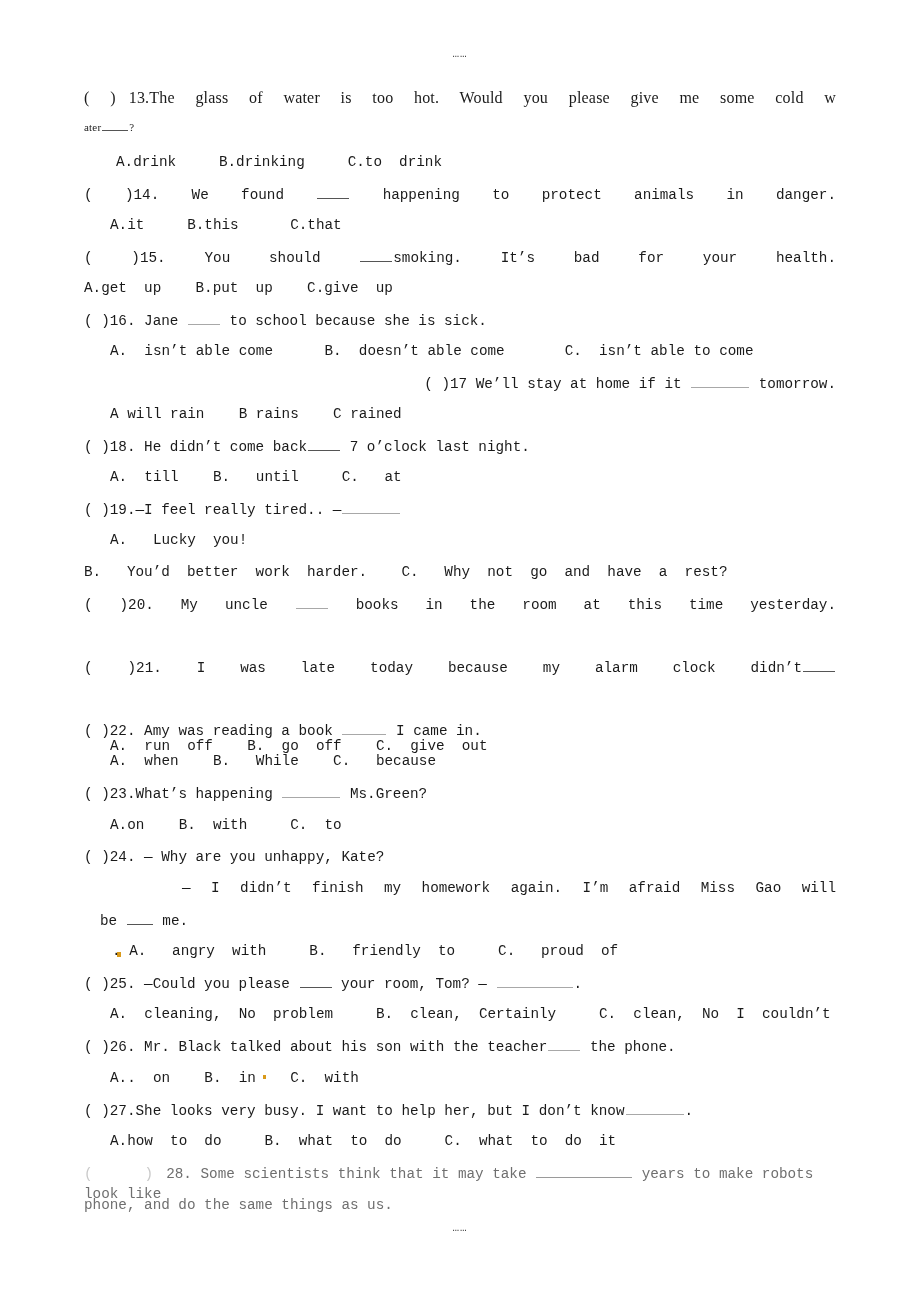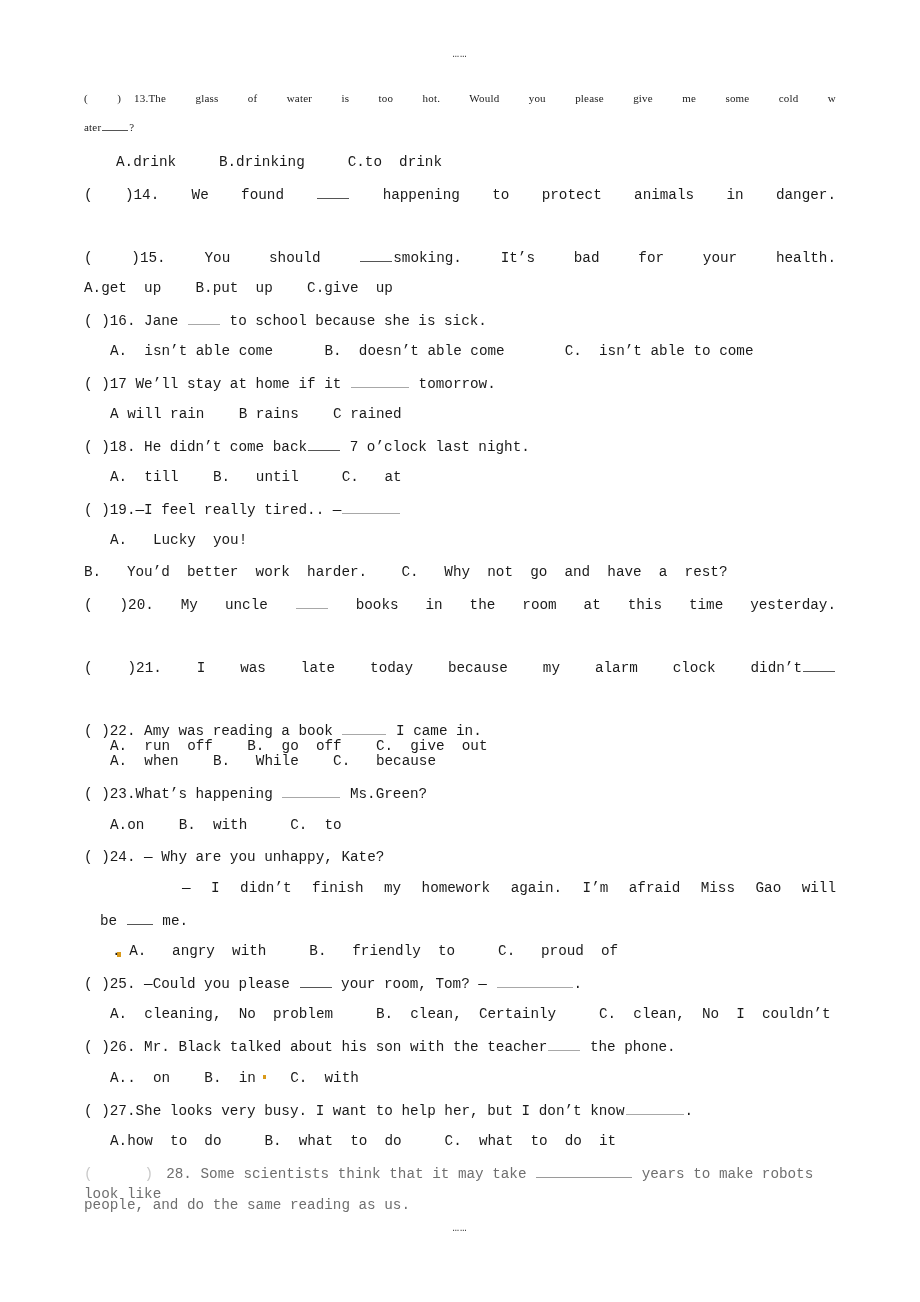--- a/index.html
+++ b/index.html
@@ -110,43 +110,44 @@
   .sp2 { display:inline-block; width: 13px; }
   .sp5 { display:inline-block; width: 52px; }
 </style>
 </head>
 <body>
 
 <div class="page">
 
   <div class="dots" style="top:48px;">……</div>
 
-  <div class="line just serif-q" style="top:88px; font-size:11px;">
+  <div class="line just serif-q" style="top:88px; font-size:16px;">
     <span>(     )</span><span class="sp2"></span><span>13.The  glass  of  water  is  too  hot.  Would  you  please  give  me  some  cold  w</span>
   </div>
   <div class="line serif-q" style="top:117px; left:84px;">
     <span>ater</span><span class="blank b-xs"></span><span>?</span>
   </div>
   <div class="choices" style="top:152px; left:116px;">A.drink     B.drinking     C.to  drink</div>
 
   <div class="line scan just" style="top:184px;">
     <span>(      )</span><span>14.  We  found </span><span class="blank b-s"></span><span>  happening  to  protect  animals  in  danger.</span>
   </div>
+  <div class="choices" style="top:215px; left:110px;">A.it     B.this      C.that</div>
 
   <div class="line scan just" style="top:247px;">
     <span>(   )</span><span>15.  You  should </span><span class="blank b-s"></span><span>smoking.  It’s  bad  for  your  health.</span>
   </div>
   <div class="choices" style="top:278px; left:84px;">A.get  up    B.put  up    C.give  up</div>
 
   <div class="line scan freeleft" style="top:310px;">
     <span>(   )</span><span>16.  Jane </span><span class="blank b-s faint"></span><span> to school because she is sick.</span>
   </div>
   <div class="choices" style="top:341px; left:110px;">A.  isn’t able come      B.  doesn’t able come       C.  isn’t able to come</div>
 
-  <div class="line scan freeleft" style="top:373px;">
+  <div class="line scan freeleft" style="top:373px;text-align:right;">
     <span>(  )</span><span>17 We’ll stay at home if it </span><span class="blank b-l faint"></span><span> tomorrow.</span>
   </div>
   <div class="choices" style="top:404px; left:110px;">A will rain    B rains    C rained</div>
 
   <div class="line scan freeleft" style="top:436px;">
     <span>(  )</span><span>18.  He  didn’t  come  back</span><span class="blank b-s"></span><span>  7  o’clock  last  night.</span>
   </div>
   <div class="choices" style="top:467px; left:110px;">A.  till    B.   until     C.   at</div>
 
   <div class="line scan freeleft" style="top:499px;">
@@ -196,17 +197,17 @@
   <div class="choices" style="top:1068px; left:110px;">A..  on    B.  in    C.  with</div>
 
   <div class="line scan freeleft" style="top:1100px;">
     <span>(   )</span><span>27.She  looks  very  busy.  I  want  to  help  her,  but  I  don’t  know</span><span class="blank b-l faint"></span><span>.</span>
   </div>
   <div class="choices" style="top:1131px; left:110px;">A.how  to  do     B.  what  to  do     C.  what  to  do  it</div>
 
   <div class="line scan freeleft faded" style="top:1163px;">
     <span class="ghost-paren">(</span><span class="sp5"></span><span class="ghost-paren">)</span><span class="sp2"></span><span>28. Some scientists think that it may take </span><span class="blank b-xxl"></span><span> years to make robots look like</span>
   </div>
-  <div class="line scan freeleft faded" style="top:1195px; left:84px;">people, and do the same reading as us.</div>
+  <div class="line scan freeleft faded" style="top:1195px; left:84px;">phone, and do the same things as us.</div>
 
   <div class="dots" style="top:1222px;">……</div>
 
 </div>
 
 </body></html>

